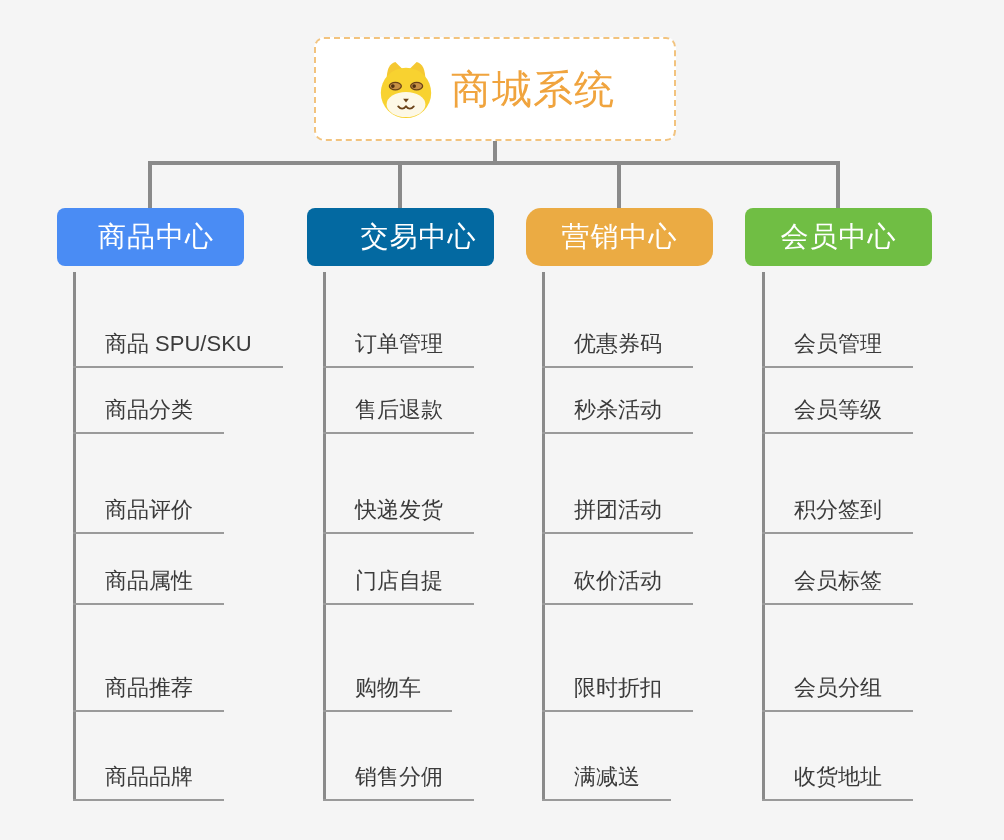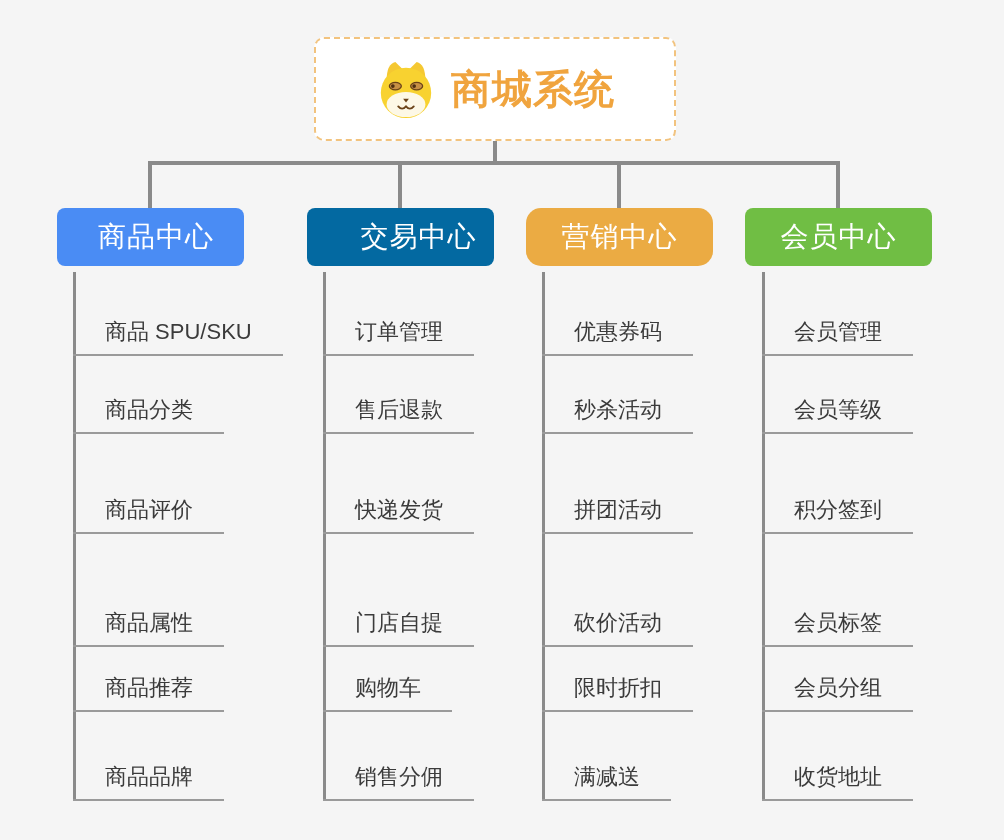--- a/index.html
+++ b/index.html
@@ -31,21 +31,21 @@
     background: #ffffff;
     border: 2px dashed var(--root-border, #f2c37e);
     border-radius: 10px;
     display: flex;
     align-items: center;
     justify-content: center;
     gap: 14px;
   }
   .root-title {
     font-size: 40px;
-    font-weight: 700;
+    font-weight: 400;
     color: var(--root-title, #f0a43e);
     letter-spacing: 1px;
     white-space: nowrap;
   }
 
   
   .branch {
     position: absolute;
     top: 208px;
     width: 187px; height: 58px;
@@ -74,22 +74,22 @@
     position: absolute;
     height: 40px;
     padding: 2px 31px 0 32px;
     font-size: 22px;
     line-height: 28px;
     color: var(--leaf-text, #3b3b3b);
     white-space: nowrap;
     border-bottom: 2px solid var(--underline, #9a9a9a);
   }
   .c0 { left: 73px; } .c1 { left: 323px; } .c2 { left: 542px; } .c3 { left: 762px; }
-  .r0 { top: 316px; } .r1 { top: 394px; } .r2 { top: 494px; }
-  .r3 { top: 607px; } .r4 { top: 672px; } .r5 { top: 761px; }
+  .r0 { top: 328px; } .r1 { top: 394px; } .r2 { top: 494px; }
+  .r3 { top: 565px; } .r4 { top: 672px; } .r5 { top: 761px; }
 </style>
 </head>
 <body>
 
 <div class="canvas">
 
   <div class="conn root-drop"></div>
   <div class="conn h-line"></div>
   <div class="conn drop d0"></div>
   <div class="conn drop d1"></div>

